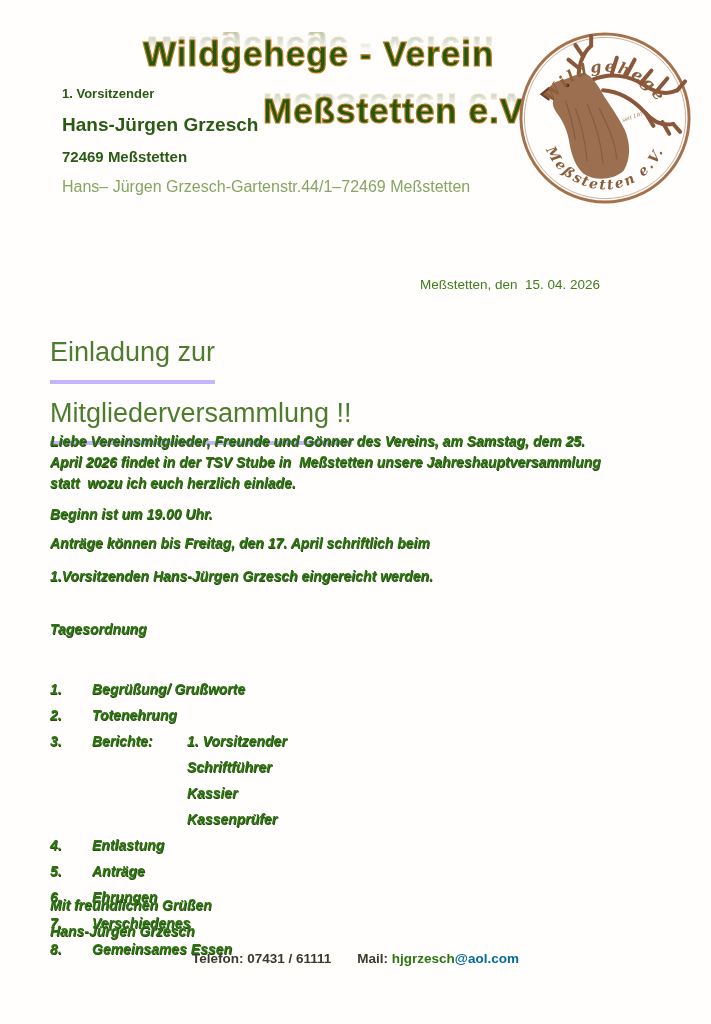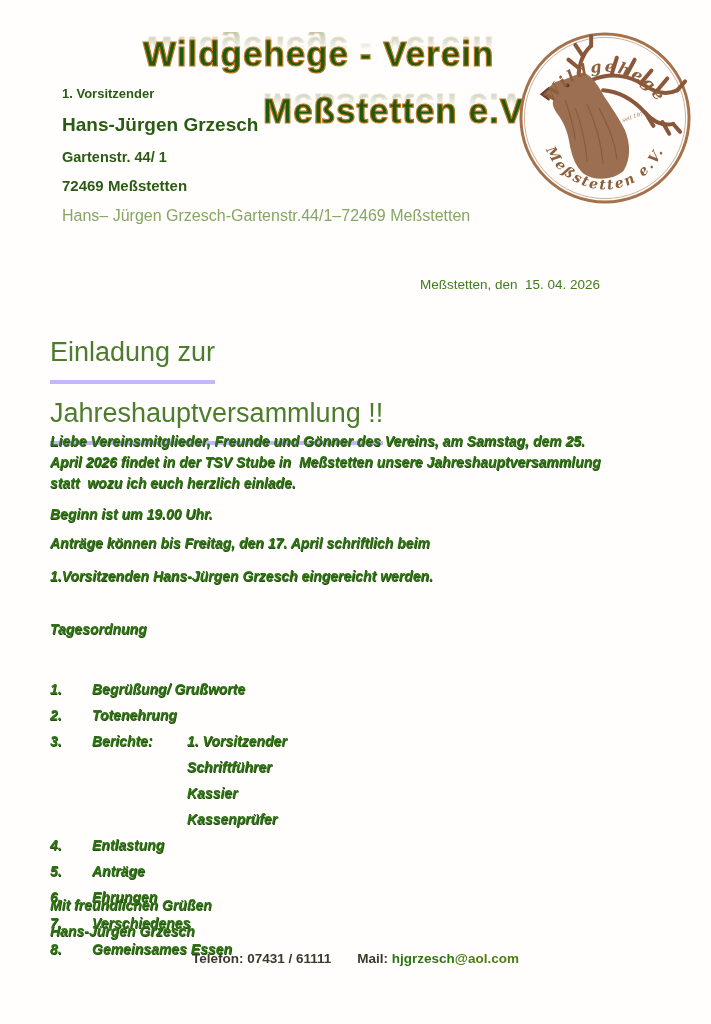--- a/index.html
+++ b/index.html
@@ -75,40 +75,39 @@
   .closing   { position:absolute; left:50px; top:897px; }
   .signature { position:absolute; left:50px; top:923px; }
 
   
   .footer {
     position:absolute; left:0; top:951px; width:711px; text-align:center;
     font-size:13.5px; font-weight:bold; color:#3c3a2c;
   }
   .footer .phone  { margin-right:26px; }
   .footer .m-user { color:#2d7512; }
-  .footer .m-dom  { color:#4d7c0f; }
+  .footer .m-dom  { color:#0369a1; }
 </style>
 </head>
 <body>
 
 <div class="page">
 
   <div class="wordart-line" style="left:143px; top:36px;">
     <div class="wordart-text">Wildgehege - Verein</div>
     <div class="wordart-refl" aria-hidden="true">Wildgehege - Verein</div>
   </div>
   <div class="wordart-line" style="left:263px; top:93px;">
     <div class="wordart-text">Meßstetten e.V.</div>
     <div class="wordart-refl" aria-hidden="true">Meßstetten e.V.</div>
   </div>
 
   <div class="sender">
     <div class="sender-role">1. Vorsitzender</div>
     <div class="sender-name">Hans-Jürgen Grzesch</div>
-    <div class="sender-street">Gartenstr. 44/ 1</div>
     <div class="sender-city">72469 Meßstetten</div>
     <div class="sender-compact">Hans– Jürgen Grzesch-Gartenstr.44/1–72469 Meßstetten</div>
   </div>
 
   <div class="logo">
     <svg width="178" height="178" viewBox="0 0 180 180">
       <circle cx="90" cy="90" r="85" fill="#fffefc" stroke="#a4714b" stroke-width="3"></circle>
       <circle cx="90" cy="90" r="81.5" fill="none" stroke="#c29a7d" stroke-width="0.8"></circle>
       <defs>
         <path id="arcTop" d="M40,70 A60,60 0 0 1 140,70"></path>
@@ -152,21 +151,21 @@
         <textPath href="#arcBottom" startOffset="50%" text-anchor="middle">Meßstetten e.V.</textPath>
       </text>
       <text x="108" y="94" font-family="DejaVu Serif, serif" font-style="italic" font-size="5.5" fill="#8a5a3c" opacity="0.85" transform="rotate(-18 108 94)">seit 1975</text>
     </svg>
   </div>
 
   <div class="date-line">Meßstetten, den  15. 04. 2026</div>
 
   <div class="headline">
     <div class="hl1">Einladung zur</div>
-    <div class="hl2">Jahreshauptversammlung !!</div>
+    <div class="hl2">Mitgliederversammlung !!</div>
   </div>
 
   <div class="body-block">
     <div class="gtext para1">Liebe Vereinsmitglieder, Freunde und Gönner des Vereins, am Samstag, dem 25.
 April 2026 findet in der TSV Stube in  Meßstetten unsere Jahreshauptversammlung
 statt  wozu ich euch herzlich einlade.</div>
     <div class="gtext para2">Beginn ist um 19.00 Uhr.</div>
     <div class="gtext para3">Anträge können bis Freitag, den 17. April schriftlich beim
 1.Vorsitzenden Hans-Jürgen Grzesch eingereicht werden.</div>
   </div>

